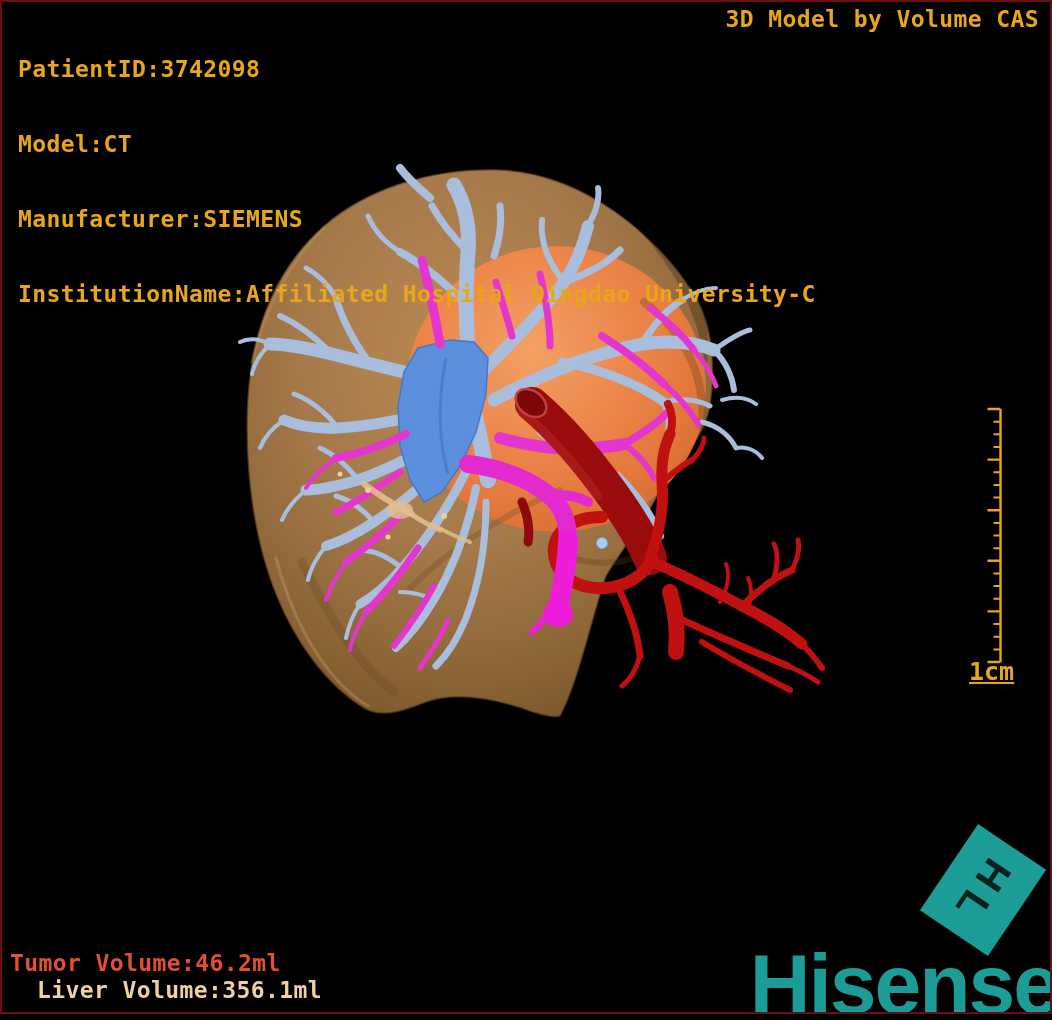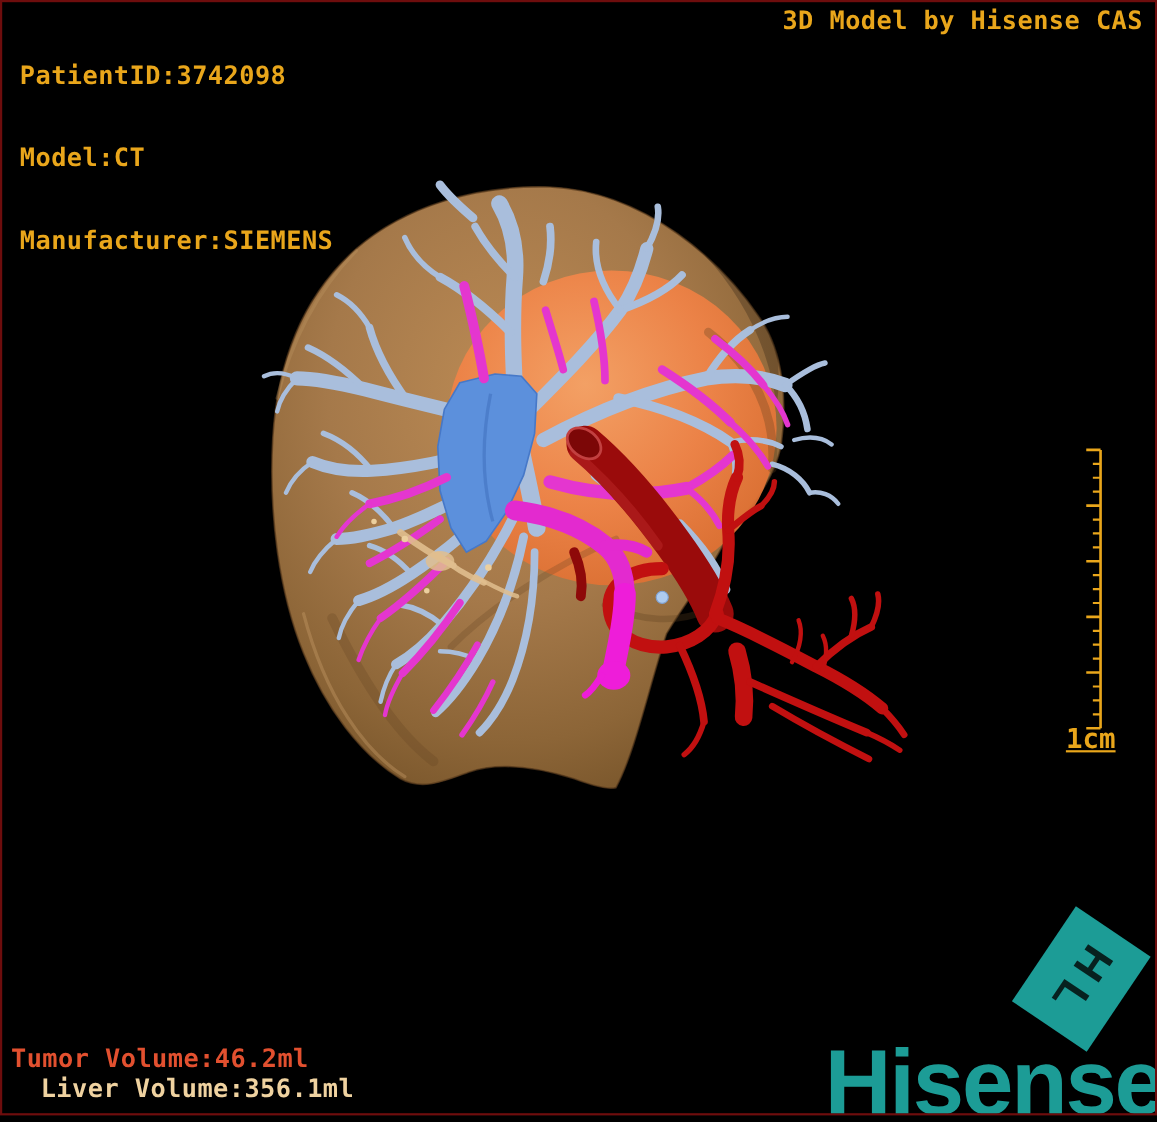--- a/index.html
+++ b/index.html
@@ -198,23 +198,24 @@
       </g>
 
       <circle cx="600" cy="541" r="5.5" fill="#aecbef" stroke="#7fa3d6" stroke-width="1"></circle>
     </svg>
   </div>
 
   <div class="patient-info">
     <div>PatientID:3742098</div>
     <div>Model:CT</div>
     <div>Manufacturer:SIEMENS</div>
-  </div>
-
-  <div class="watermark">3D Model by Hisense CAS</div>
+    <div>InstitutionName:Affiliated Hospital Qingdao University-C</div>
+  </div>
+
+  <div class="watermark">3D Model by Volume CAS</div>
 
   <svg class="scale-ruler" viewBox="0 0 22 260">
     <path d="M18.5,3 V256 M18.5,3 H5.5 M18.5,53.6 H5.5 M18.5,104.2 H5.5 M18.5,154.8 H5.5 M18.5,205.4 H5.5 M18.5,256 H5.5" stroke="var(--overlay-text,#e9a61b)" stroke-width="2.4" fill="none"></path>
     <path d="M18.5,15.7 H11.5 M18.5,28.3 H11.5 M18.5,41 H11.5 M18.5,66.3 H11.5 M18.5,78.9 H11.5 M18.5,91.6 H11.5
              M18.5,116.9 H11.5 M18.5,129.5 H11.5 M18.5,142.2 H11.5 M18.5,167.5 H11.5 M18.5,180.1 H11.5 M18.5,192.8 H11.5
              M18.5,218.1 H11.5 M18.5,230.7 H11.5 M18.5,243.4 H11.5" stroke="var(--overlay-text,#e9a61b)" stroke-width="2" fill="none"></path>
   </svg>
   <div class="scale-label">1cm</div>
 
   <div class="volumes">

